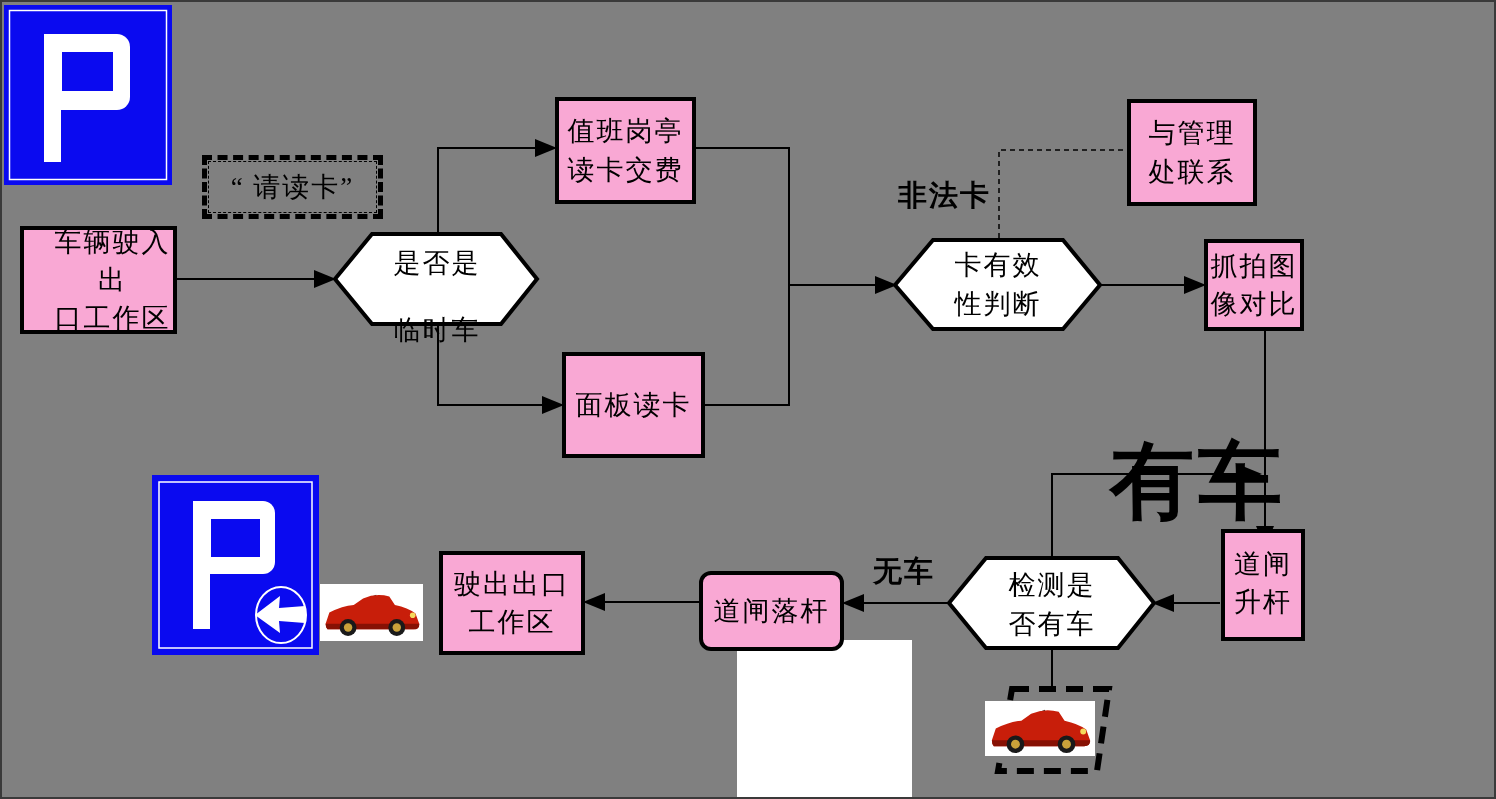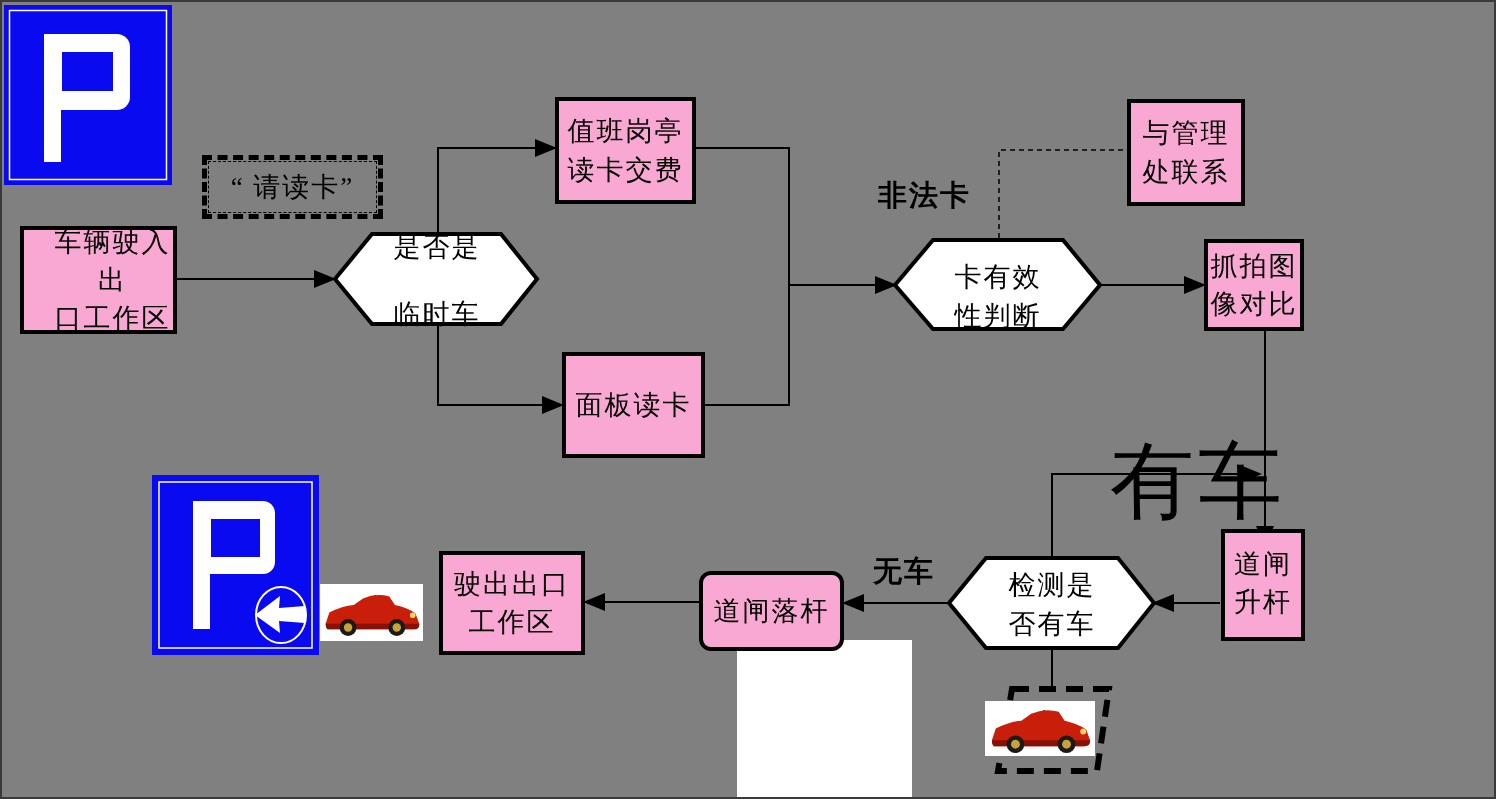--- a/index.html
+++ b/index.html
@@ -31,21 +31,21 @@
     display:flex;align-items:center;justify-content:center;
   }
   .prompt .inner{
     position:absolute;inset:1px;border:1px dashed #000;
     display:flex;align-items:center;justify-content:center;
     font-size:27px;letter-spacing:2px;white-space:nowrap;
   }
   .prompt.bold .inner{font-weight:700;font-size:28px;}
   .flabel{position:absolute;z-index:4;font-weight:700;font-size:29px;letter-spacing:2px;white-space:nowrap;}
   #has-car-label{
-    position:absolute;z-index:4;font-weight:400;font-size:84px;letter-spacing:4px;
+    position:absolute;z-index:4;font-weight:700;font-size:84px;letter-spacing:4px;
     line-height:1;white-space:nowrap;
   }
   .sign{position:absolute;z-index:3;line-height:0;}
   .car{position:absolute;z-index:3;background:#fff;line-height:0;}
   #white-rect{position:absolute;z-index:2;background:#fff;}
 </style>
 </head>
 <body>
 
 <div id="canvas">
@@ -101,42 +101,42 @@
 
   <div class="prompt" style="left:200px;top:153px;width:181px;height:64px;">
     <div class="inner">“ 请读卡”</div>
   </div>
 
   <div class="node" style="left:18px;top:224px;width:157px;height:108px;padding-left:28px;">
     <span>车辆驶入出</span>
     <span>口工作区</span>
   </div>
 
-  <div class="hex-text" style="left:355px;top:237px;width:160px;height:84px;gap:28px;">
+  <div class="hex-text" style="left:355px;top:253px;width:160px;height:84px;gap:28px;">
     <span>是否是</span>
     <span>临时车</span>
   </div>
 
   <div class="node" style="left:553px;top:95px;width:141px;height:107px;">
     <span>值班岗亭</span>
     <span>读卡交费</span>
   </div>
 
   <div class="node" style="left:560px;top:350px;width:143px;height:106px;">
     <span>面板读卡</span>
   </div>
 
-  <div class="hex-text" style="left:916px;top:243px;width:160px;height:80px;margin-top:12px;">
+  <div class="hex-text" style="left:916px;top:243px;width:160px;height:80px;">
     <span>卡有效</span>
     <span>性判断</span>
   </div>
 
-  <div class="flabel" style="left:876px;top:174px;">非法卡</div>
-
-  <div class="node" style="left:1125px;top:97px;width:118px;height:107px;">
+  <div class="flabel" style="left:896px;top:174px;">非法卡</div>
+
+  <div class="node" style="left:1125px;top:97px;width:130px;height:107px;">
     <span>与管理</span>
     <span>处联系</span>
   </div>
 
   <div class="node" style="left:1202px;top:237px;width:100px;height:92px;">
     <span>抓拍图</span>
     <span>像对比</span>
   </div>
 
 

